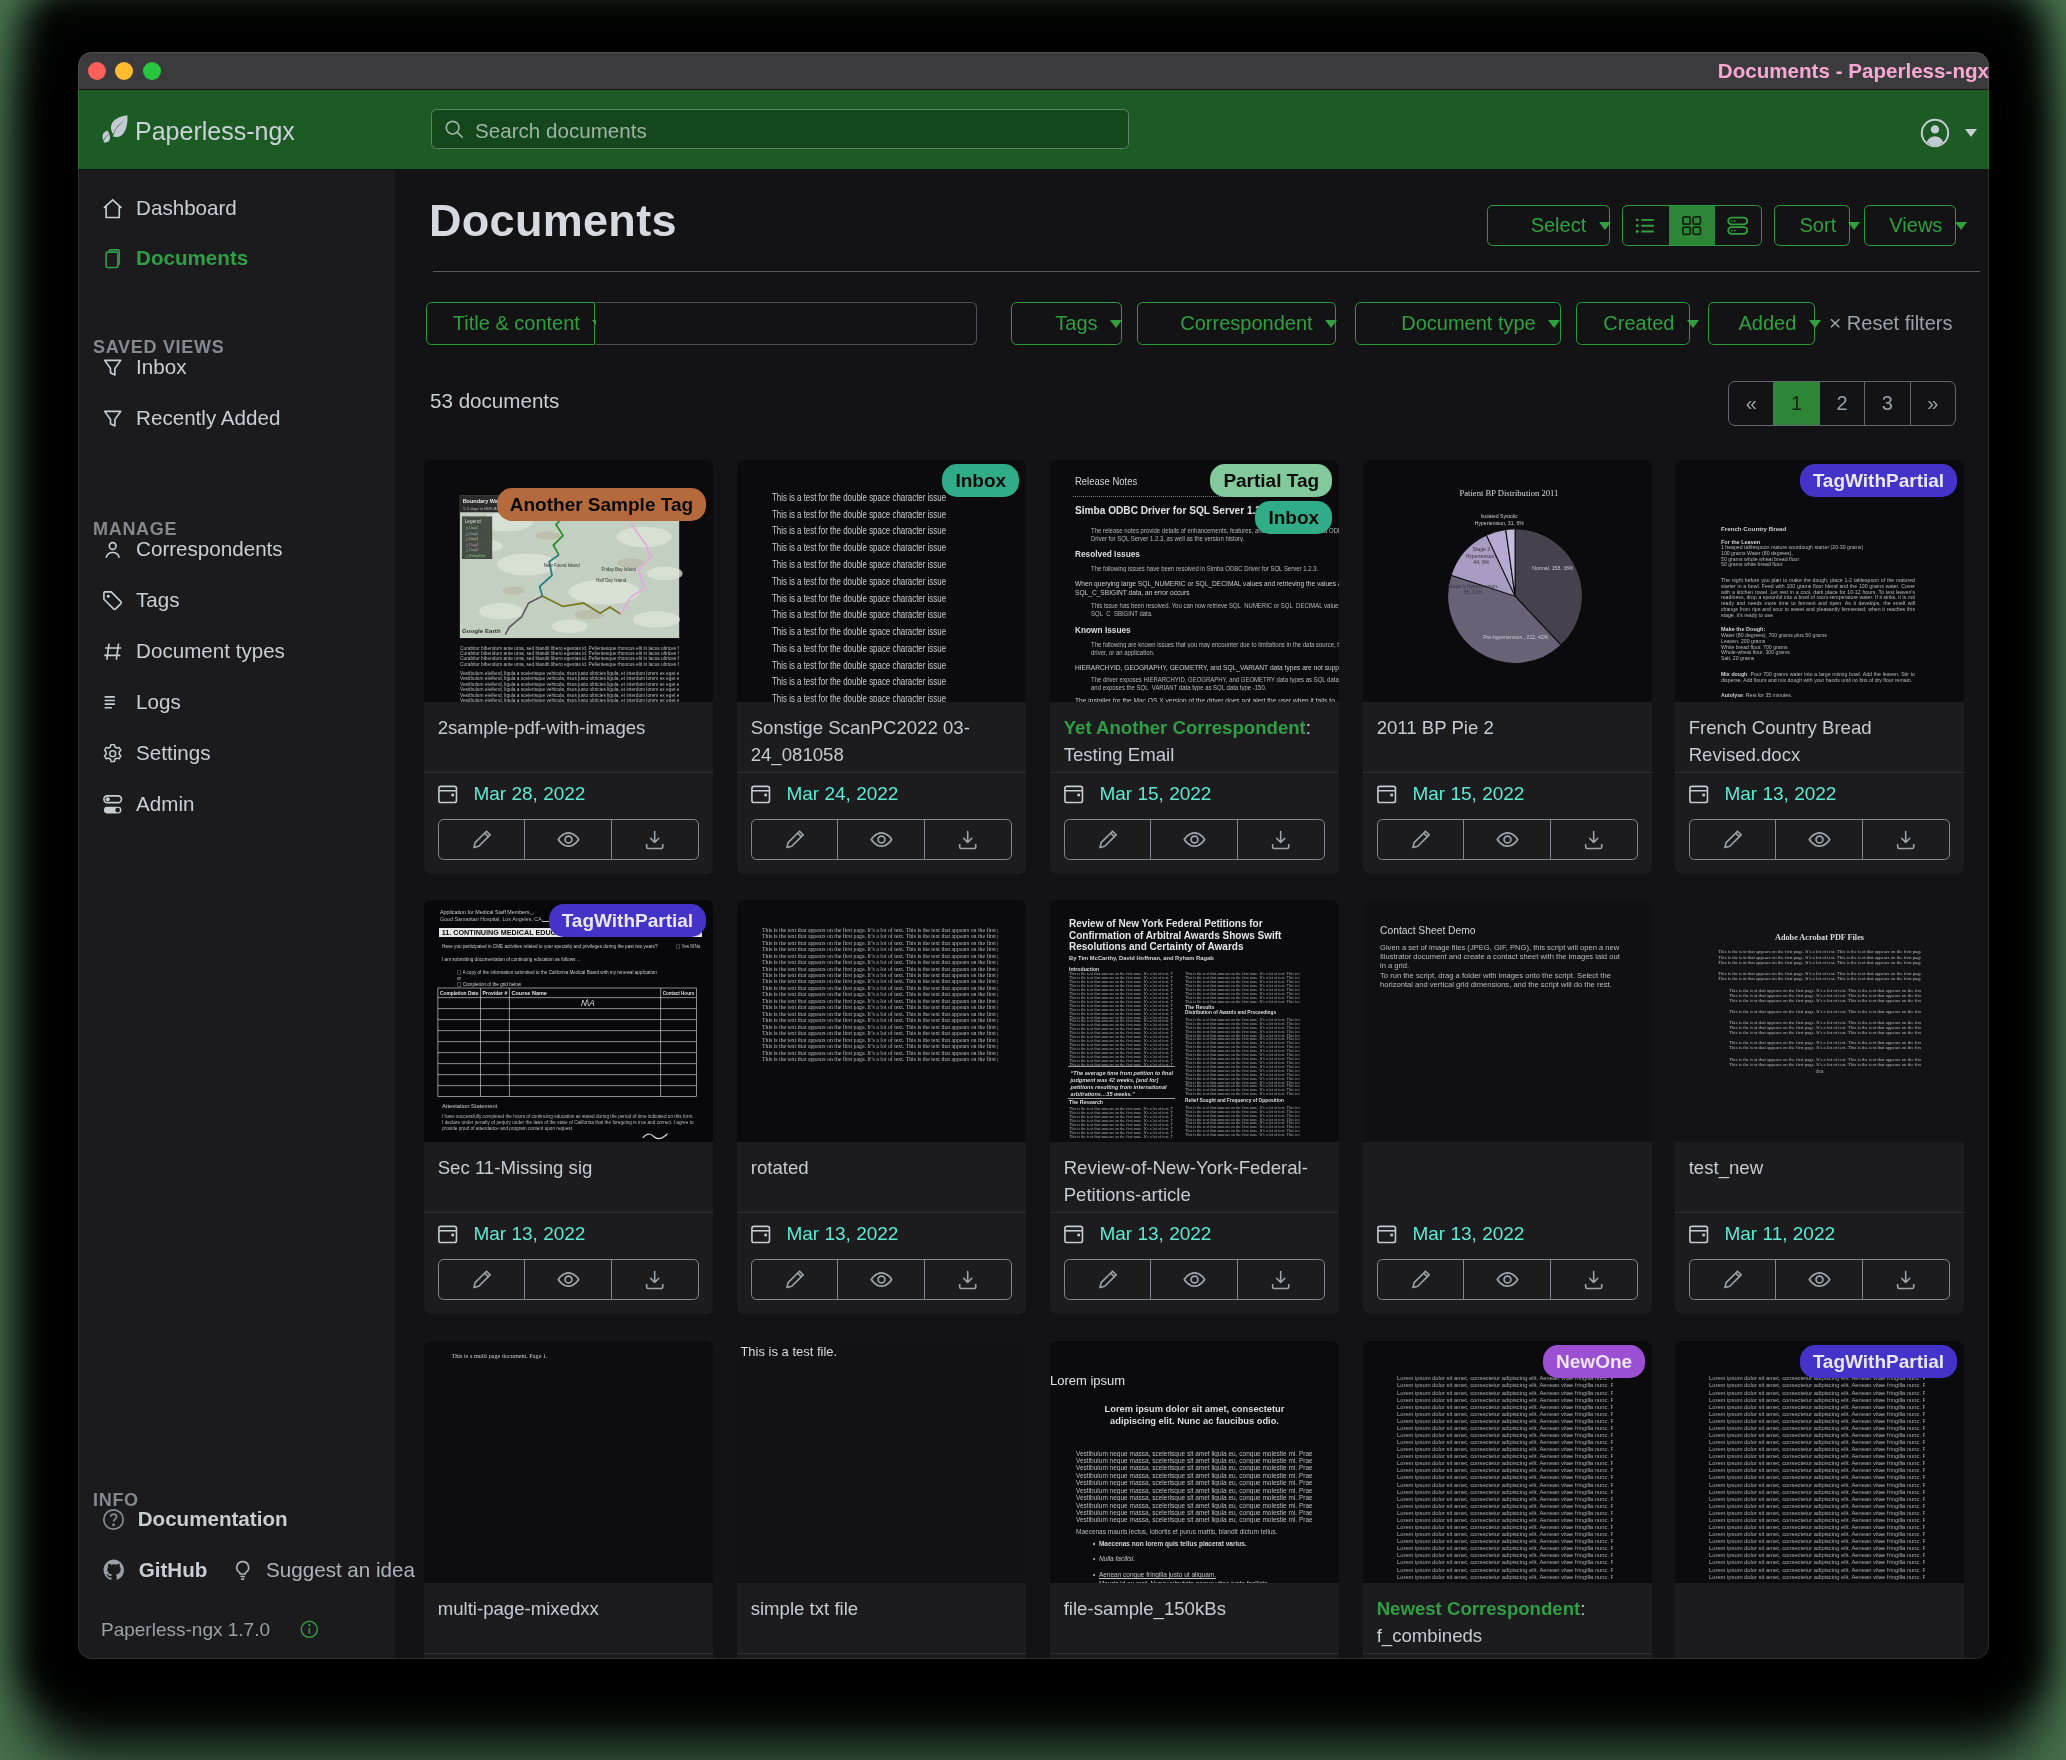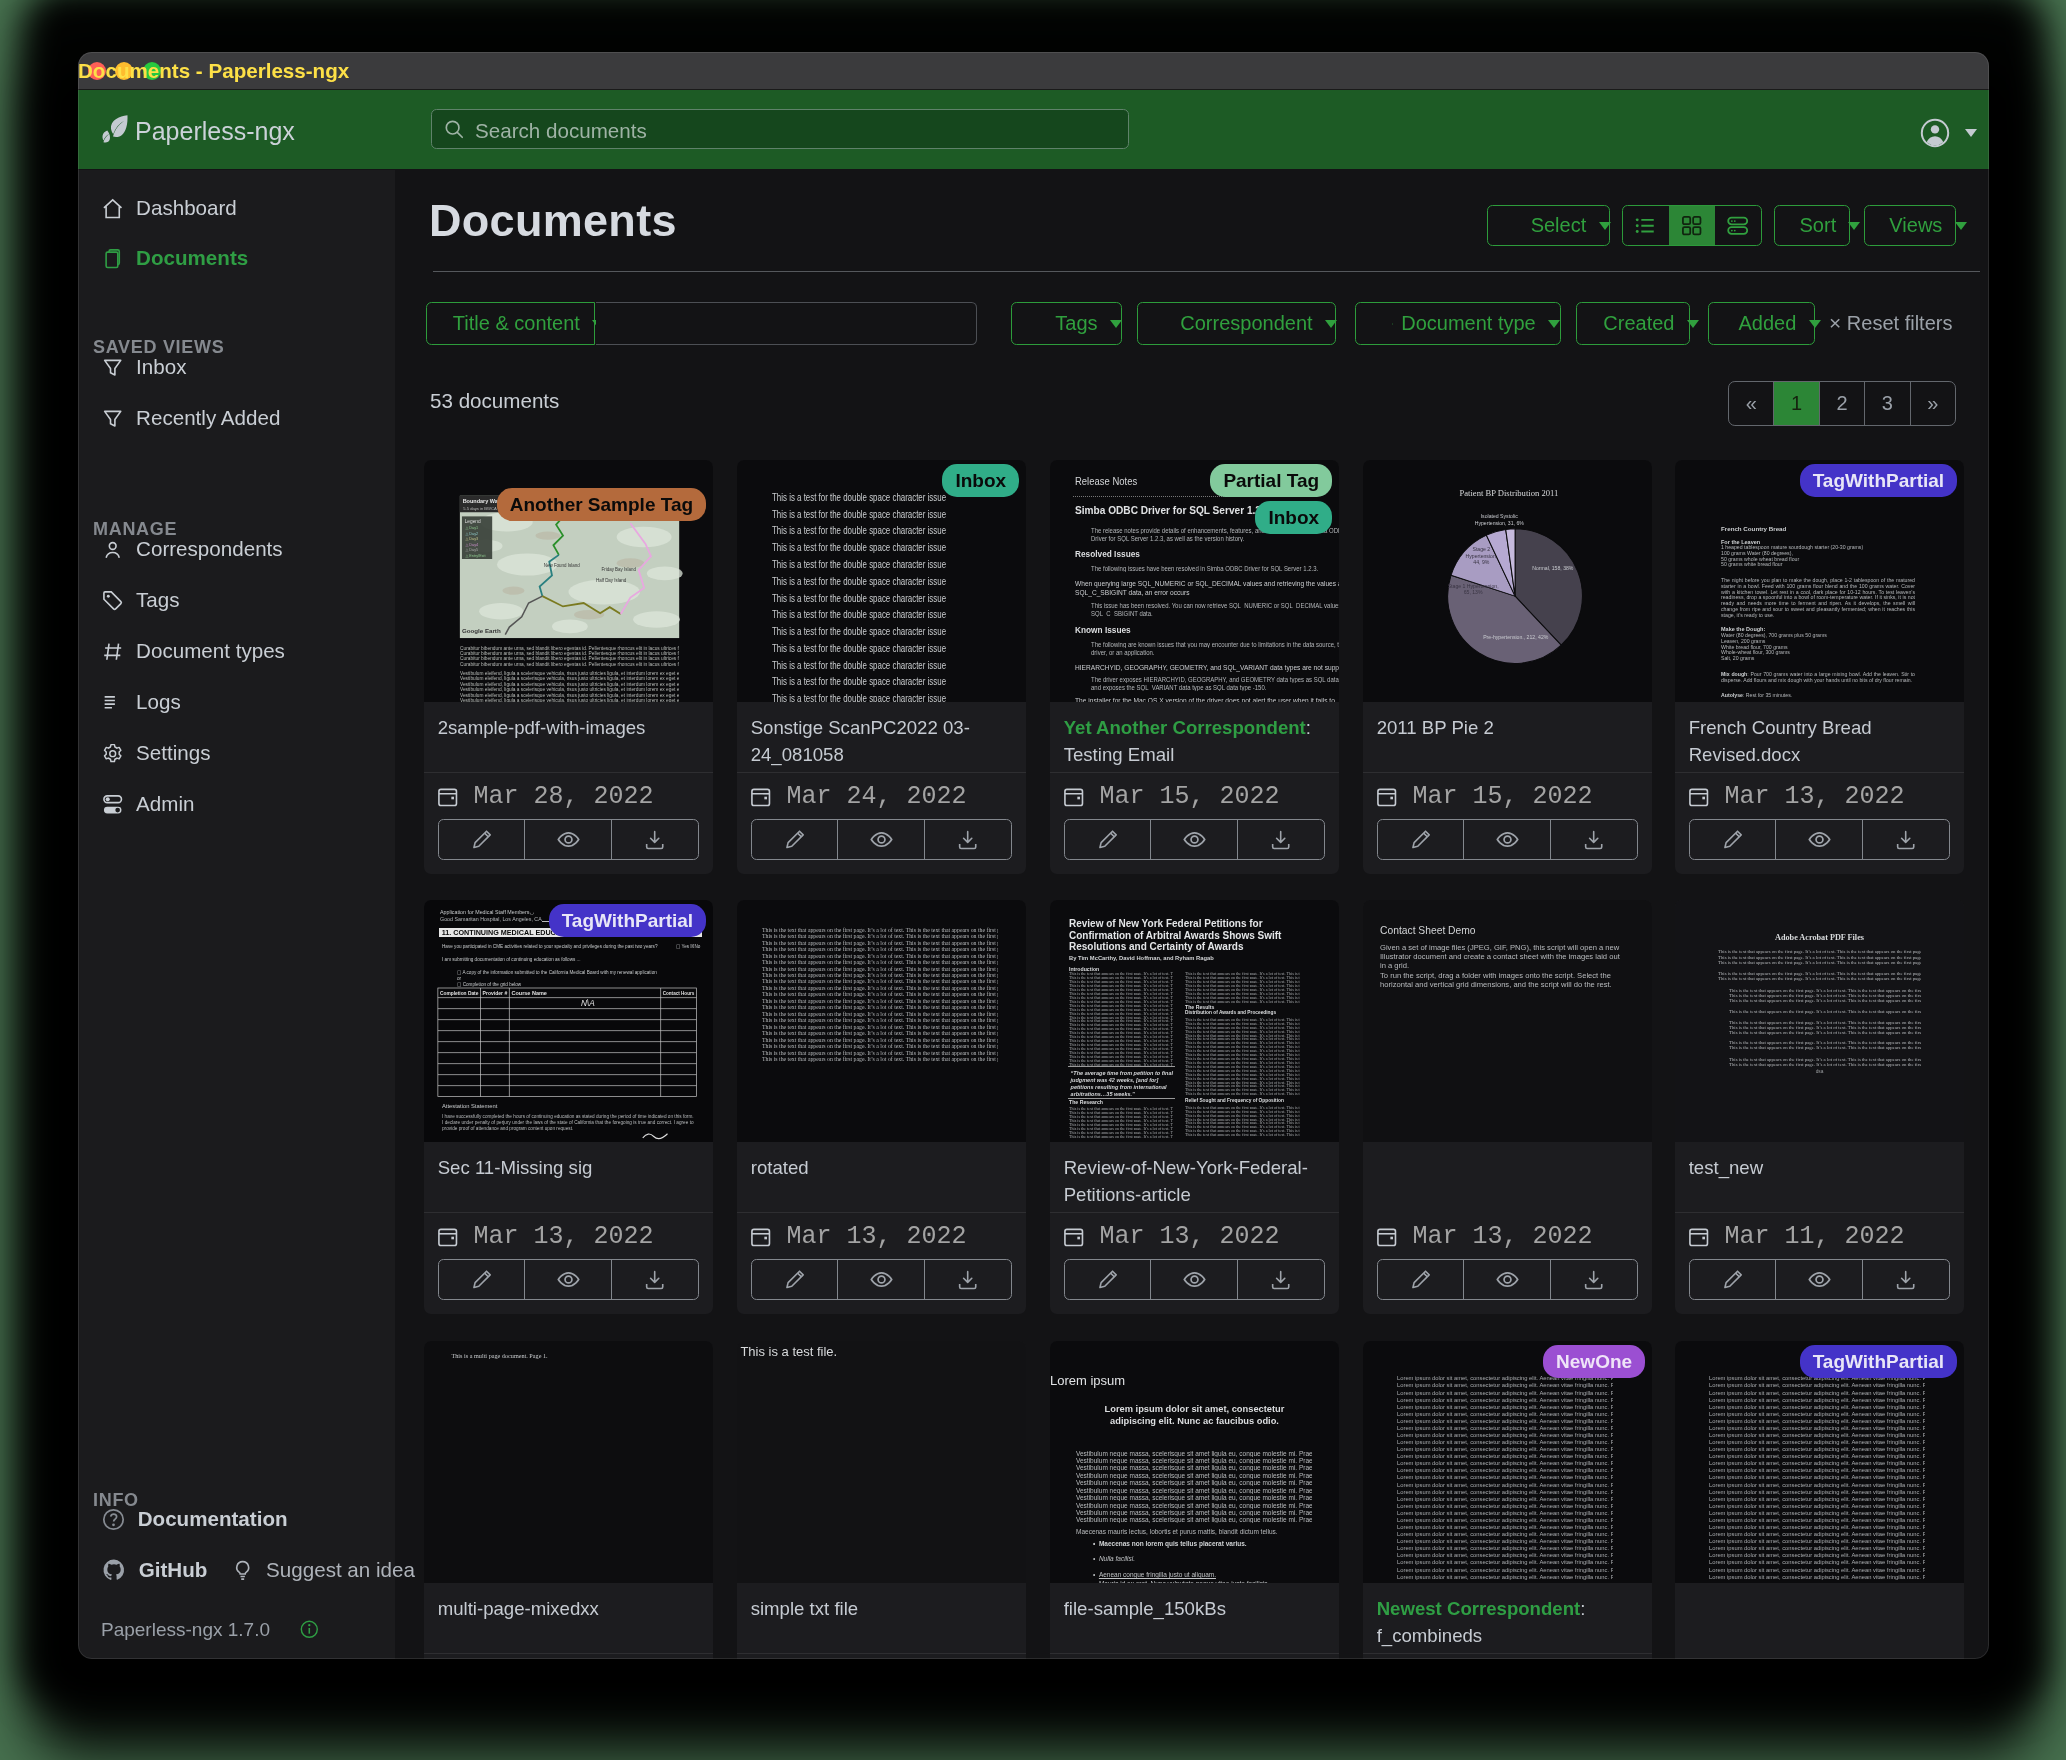--- a/index.html
+++ b/index.html
@@ -4,22 +4,22 @@
 * { margin:0; padding:0; box-sizing:border-box; }
 html,body { width:2066px; height:1761px; overflow:hidden; }
 body { background:#47714f; font-family:"Liberation Sans", sans-serif; position:relative; }
 .shadow1 { position:absolute; left:78px; top:52px; width:1911px; height:1607px; border-radius:15px;
   box-shadow: 0 -8.2px 34px 58px rgba(0,0,0,0.97), 0 48px 55px 48px rgba(0,0,0,0.9); }
 .window { position:absolute; left:78px; top:52px; width:1911px; height:1607px; border-radius:13.7px;
   background:#131315; overflow:hidden; }
 .abs { position:absolute; }
 .titlebar { position:absolute; left:0; top:0; width:100%; height:38px; background:#3b3b3d; border-bottom:1.4px solid #1a1a1a; }
 .tl { position:absolute; top:10.3px; width:18px; height:18px; border-radius:50%; }
-.wintitle { position:absolute; top:0; left:0; width:100%; height:37px; line-height:37px; text-align:left;
-  color:#fde047; font-size:20.6px; font-weight:bold; }
+.wintitle { position:absolute; top:0; left:0; width:100%; height:37px; line-height:37px; text-align:right;
+  color:#f9a8d4; font-size:20.6px; font-weight:bold; }
 .navbar { position:absolute; left:0; top:38px; width:100%; height:79px; background:#1d5b25; }
 .sidebar { position:absolute; left:0; top:118px; width:317px; bottom:0; background:#1b1b1d; }
 .main { position:absolute; left:317px; top:118px; right:0; bottom:0; background:#131315; }
 .navitem { position:absolute; left:23px; color:#c9ced4; font-size:20.6px; white-space:nowrap; height:27.5px; line-height:27.5px; }
 .navhead { position:absolute; left:15px; color:#85898f; font-size:18px; font-weight:bold; letter-spacing:0.7px;margin-top:22px; }
 .icon { display:inline-block; vertical-align:middle; }
 h1.pagetitle { position:absolute; left:351px; top:143px; color:#d6dae0; font-size:45px; font-weight:bold; letter-spacing:0.3px; }
 .btn { position:absolute; border:1.4px solid #2d9c3b; border-radius:5.5px; color:#30a03e; font-size:20px;
   display:flex; align-items:center; justify-content:center; gap:8.2px; background:transparent; white-space:nowrap;padding-left:36px; }
 .caret { display:inline-block; width:0; height:0; border-left:6.9px solid transparent; border-right:6.9px solid transparent;
@@ -31,21 +31,21 @@
   display:flex; overflow:hidden; }
 .pagin > div { flex:1; display:flex; align-items:center; justify-content:center; font-size:20px; color:#9aa0a8;
   border-right:1.4px solid #63676d; }
 .pagin > div:last-child { border-right:none; }
 .pagin .act { background:#2c8636; color:#16230f; }
 .card { position:absolute; width:289px; height:414px; background:#1c1c1f; border-radius:6.9px; overflow:hidden; }
 .thumb { position:absolute; left:0; top:0; width:289px; height:242px; background:#0b0b0d; overflow:hidden; }
 .cbody { position:absolute; left:0; top:242px; width:289px; height:71px; border-bottom:1.4px solid #2e2e31; }
 .ctitle { position:absolute; left:13.7px; top:11.7px; width:264px; color:#c6cbd2; font-size:18.6px; line-height:27px; }
 .ctitle .corr { color:#2f9e44; font-weight:bold; }
-.cdate { position:absolute; left:12.4px; top:322px; color:#a3a3a3; font-size:25px; display:flex; align-items:center; gap:13.7px;font-family:Liberation Mono, monospace; }
+.cdate { position:absolute; left:12.4px; top:322px; color:#5eead4; font-size:19px; display:flex; align-items:center; gap:13.7px; }
 .cbtns { position:absolute; left:13.7px; top:359px; width:261px; height:41px; border:1.4px solid #83878d; border-radius:5.5px;
   display:flex; }
 .cbtns > div { flex:1; display:flex; align-items:center; justify-content:center; color:#9ea3aa; border-right:1.4px solid #83878d; }
 .cbtns > div:last-child { border-right:none; }
 .badge { position:absolute; height:33px; border-radius:15px; font-size:19px; font-weight:bold; color:#0a0a0a;
   display:flex; align-items:center; padding:0 13px; white-space:nowrap; }
 .tag-orange { background:#b46a3c;margin-top:24px; }
 .tag-teal { background:#30ad88; }
 .tag-mint { background:#82ca9c; }
 .tag-indigo { background:#4433c8; color:#e8e6f7; }

